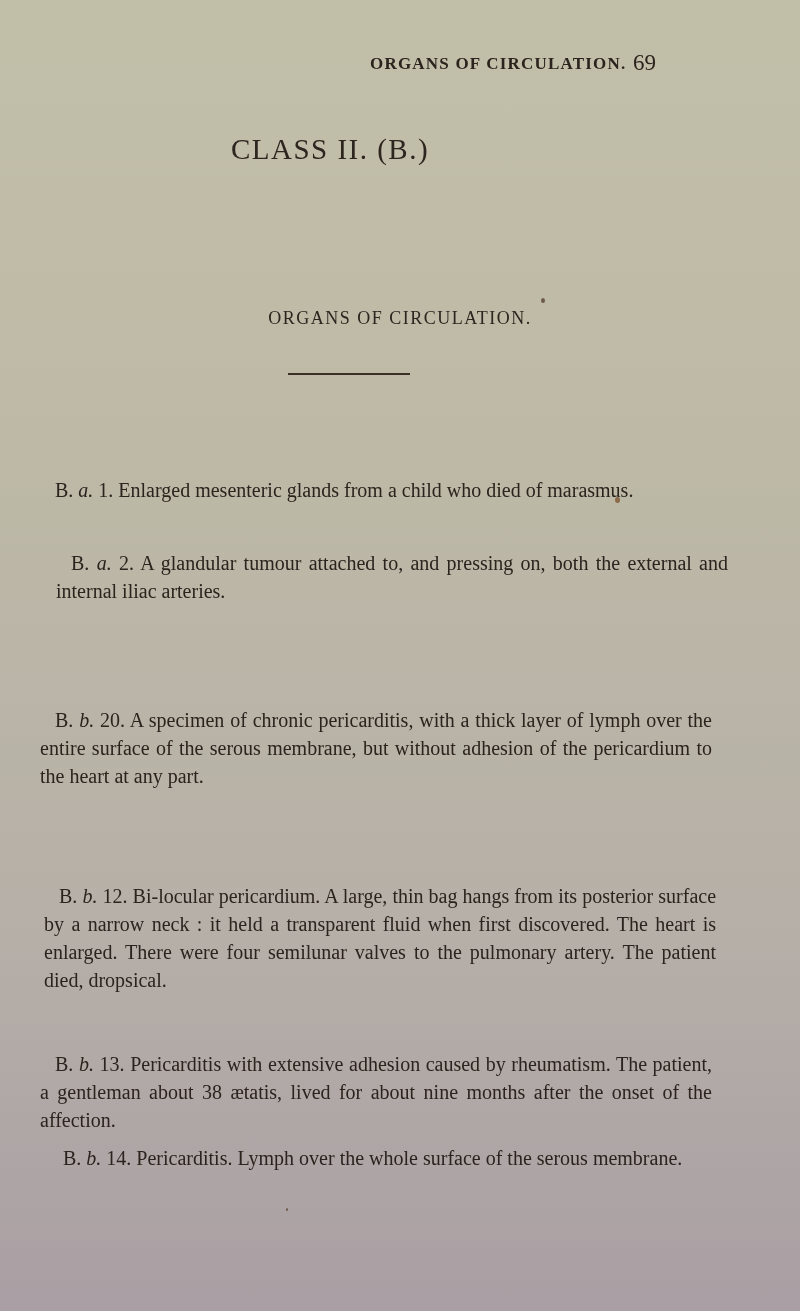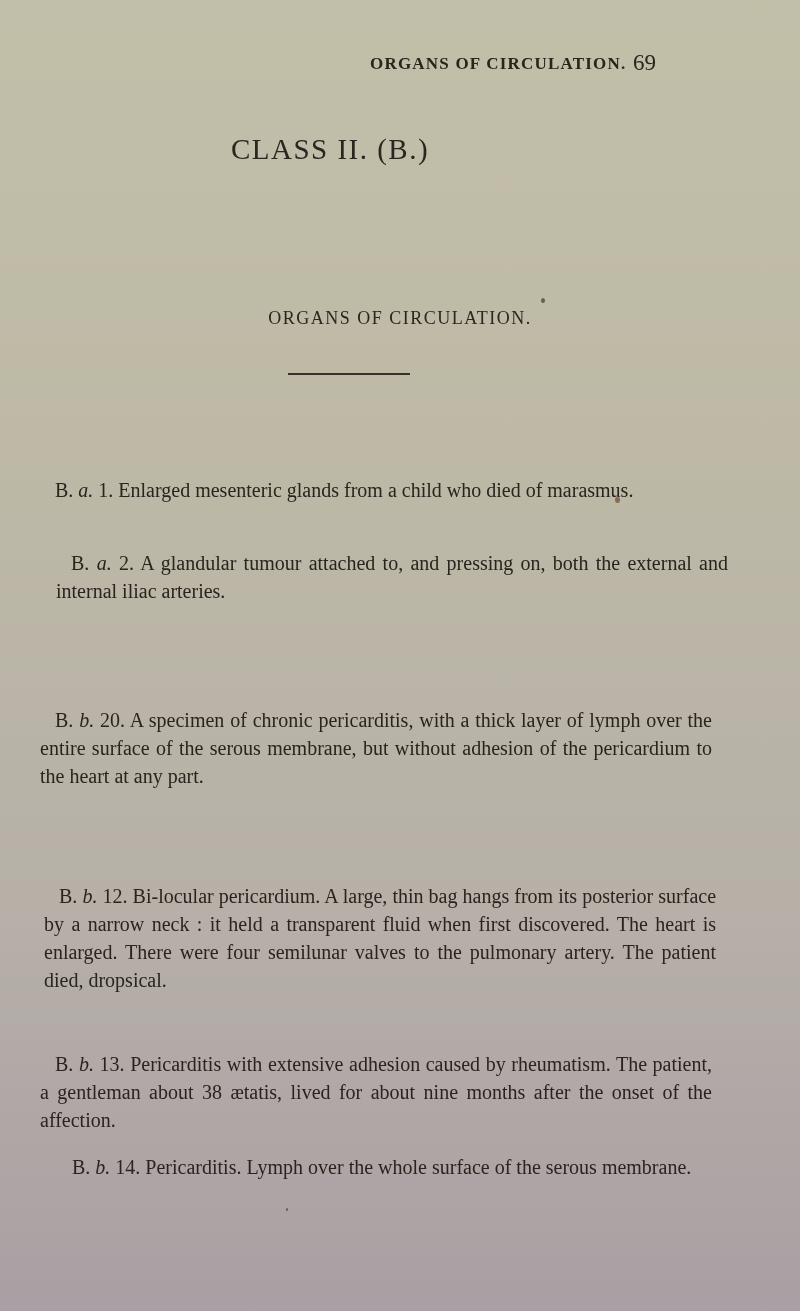--- a/index.html
+++ b/index.html
@@ -159,21 +159,21 @@
     <span>Bi-locular pericardium. A large, thin bag hangs from its posterior surface by a narrow neck : it held a transparent fluid when first discovered. The heart is enlarged. There were four semilunar valves to the pulmonary artery. The patient died, dropsical.</span>
   </p>
 
   <p class="entry e-b13" style="margin:0">
     <span>B.</span>
     <span class="ref-letter">b.</span>
     <span>13.</span>
     <span>Pericarditis with extensive adhesion caused by rheumatism. The patient, a gentleman about 38 ætatis, lived for about nine months after the onset of the affection.</span>
   </p>
 
-  <p class="entry e-b14" style="margin:17px">
+  <p class="entry e-b14" style="margin:8px">
     <span>B.</span>
     <span class="ref-letter">b.</span>
     <span>14.</span>
     <span>Pericarditis. Lymph over the whole surface of the serous membrane.</span>
   </p>
 
   <div class="speck" style="left:541px;top:298px;width:4px;height:5px;"></div>
   <div class="speck" style="left:615px;top:497px;width:5px;height:6px;background:#8a6a4a;"></div>
   <div class="speck" style="left:286px;top:1208px;width:2px;height:3px;"></div>
 </div>

